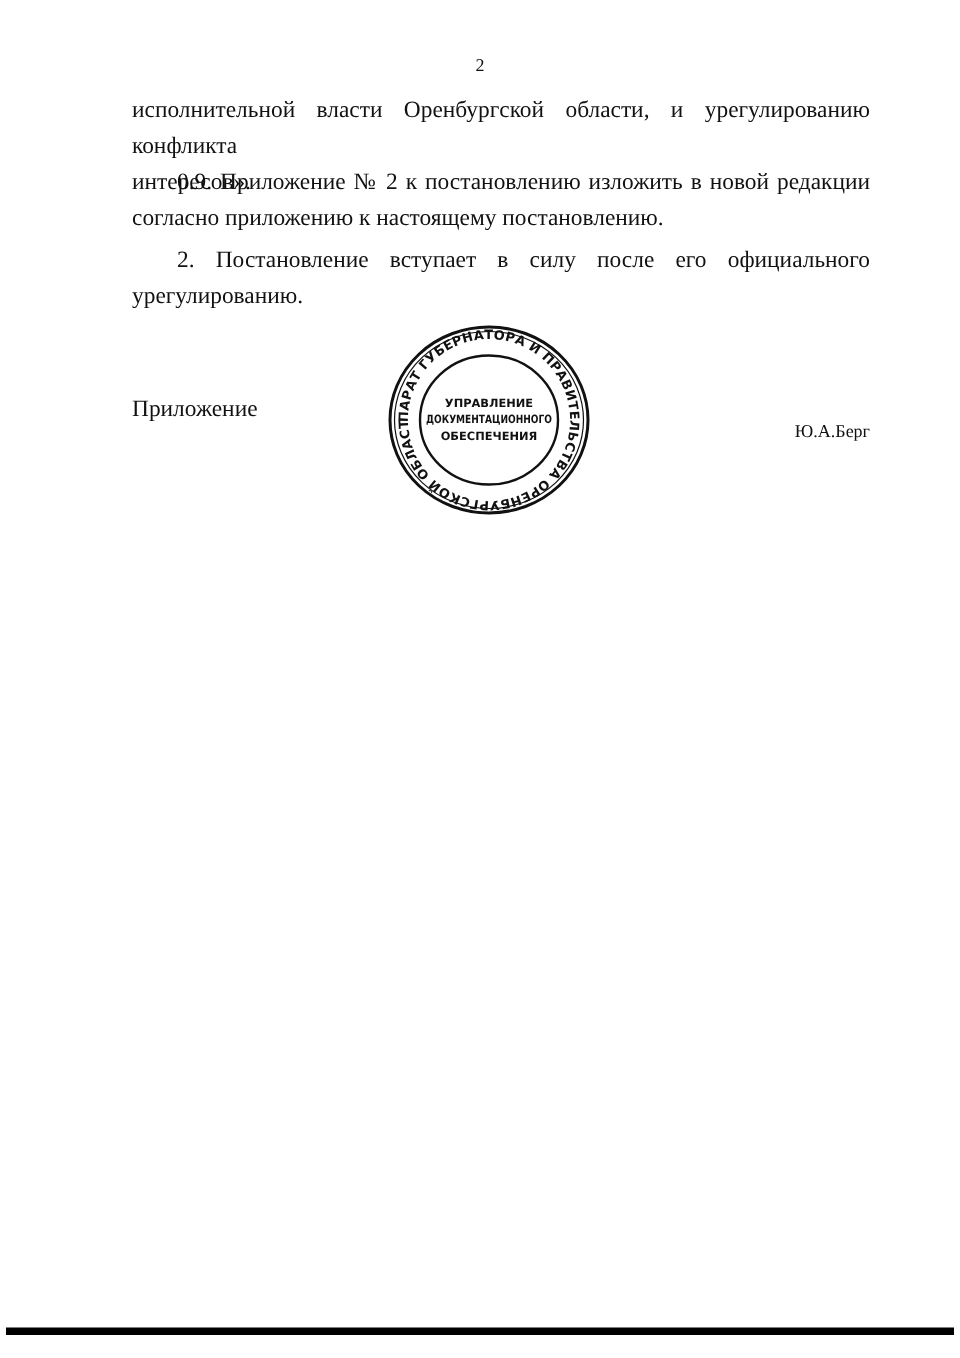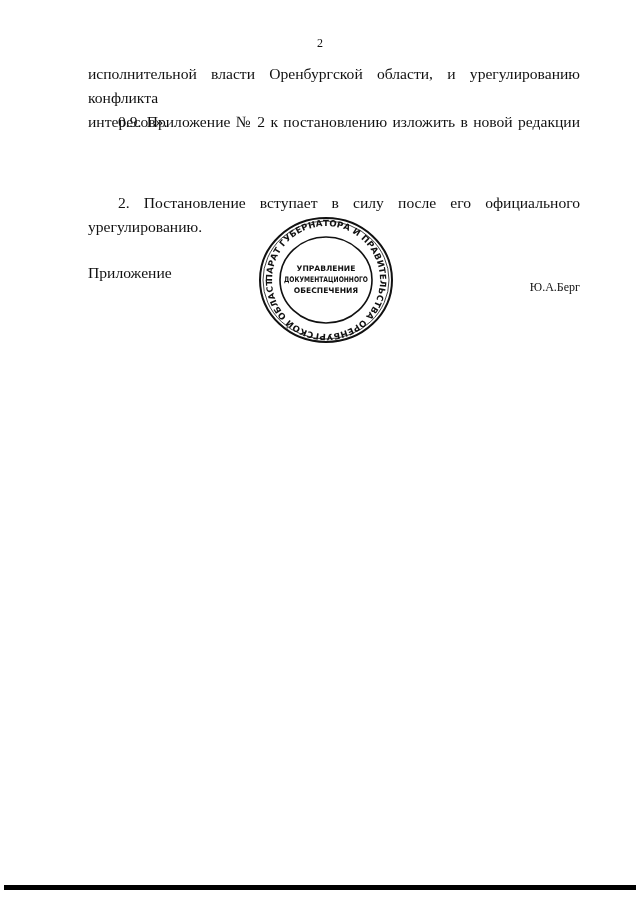--- a/index.html
+++ b/index.html
@@ -76,24 +76,25 @@
 
 <div class="page-number">2</div>
 
 <div class="para" id="p1">
   <span class="line just">исполнительной власти Оренбургской области, и урегулированию конфликта</span>
   <span class="line">интересов».</span>
 </div>
 
 <div class="para" id="p2">
   <span class="line just indent" style="padding-left:30px;text-indent:0;">0.9. Приложение № 2 к постановлению изложить в новой редакции</span>
+  <span class="line">согласно приложению к настоящему постановлению.</span>
 </div>
 
 <div class="para" id="p3">
-  <span class="line just" style="padding-left:30px;margin-top:29px;">2. Постановление вступает в силу после его официального</span>
+  <span class="line just" style="padding-left:30px;">2. Постановление вступает в силу после его официального</span>
   <span class="line">урегулированию.</span>
 </div>
 
 <div class="sign-left">Приложение</div>
 
 <div class="stamp">
   <svg width="136" height="128" viewBox="0 0 136 128" xmlns="http://www.w3.org/2000/svg">
     <defs>
       <path id="ringPath" d="M 68,64 m -54,0 a 54,54 0 1,1 108,0 a 54,54 0 1,1 -108,0"></path>
     </defs>

